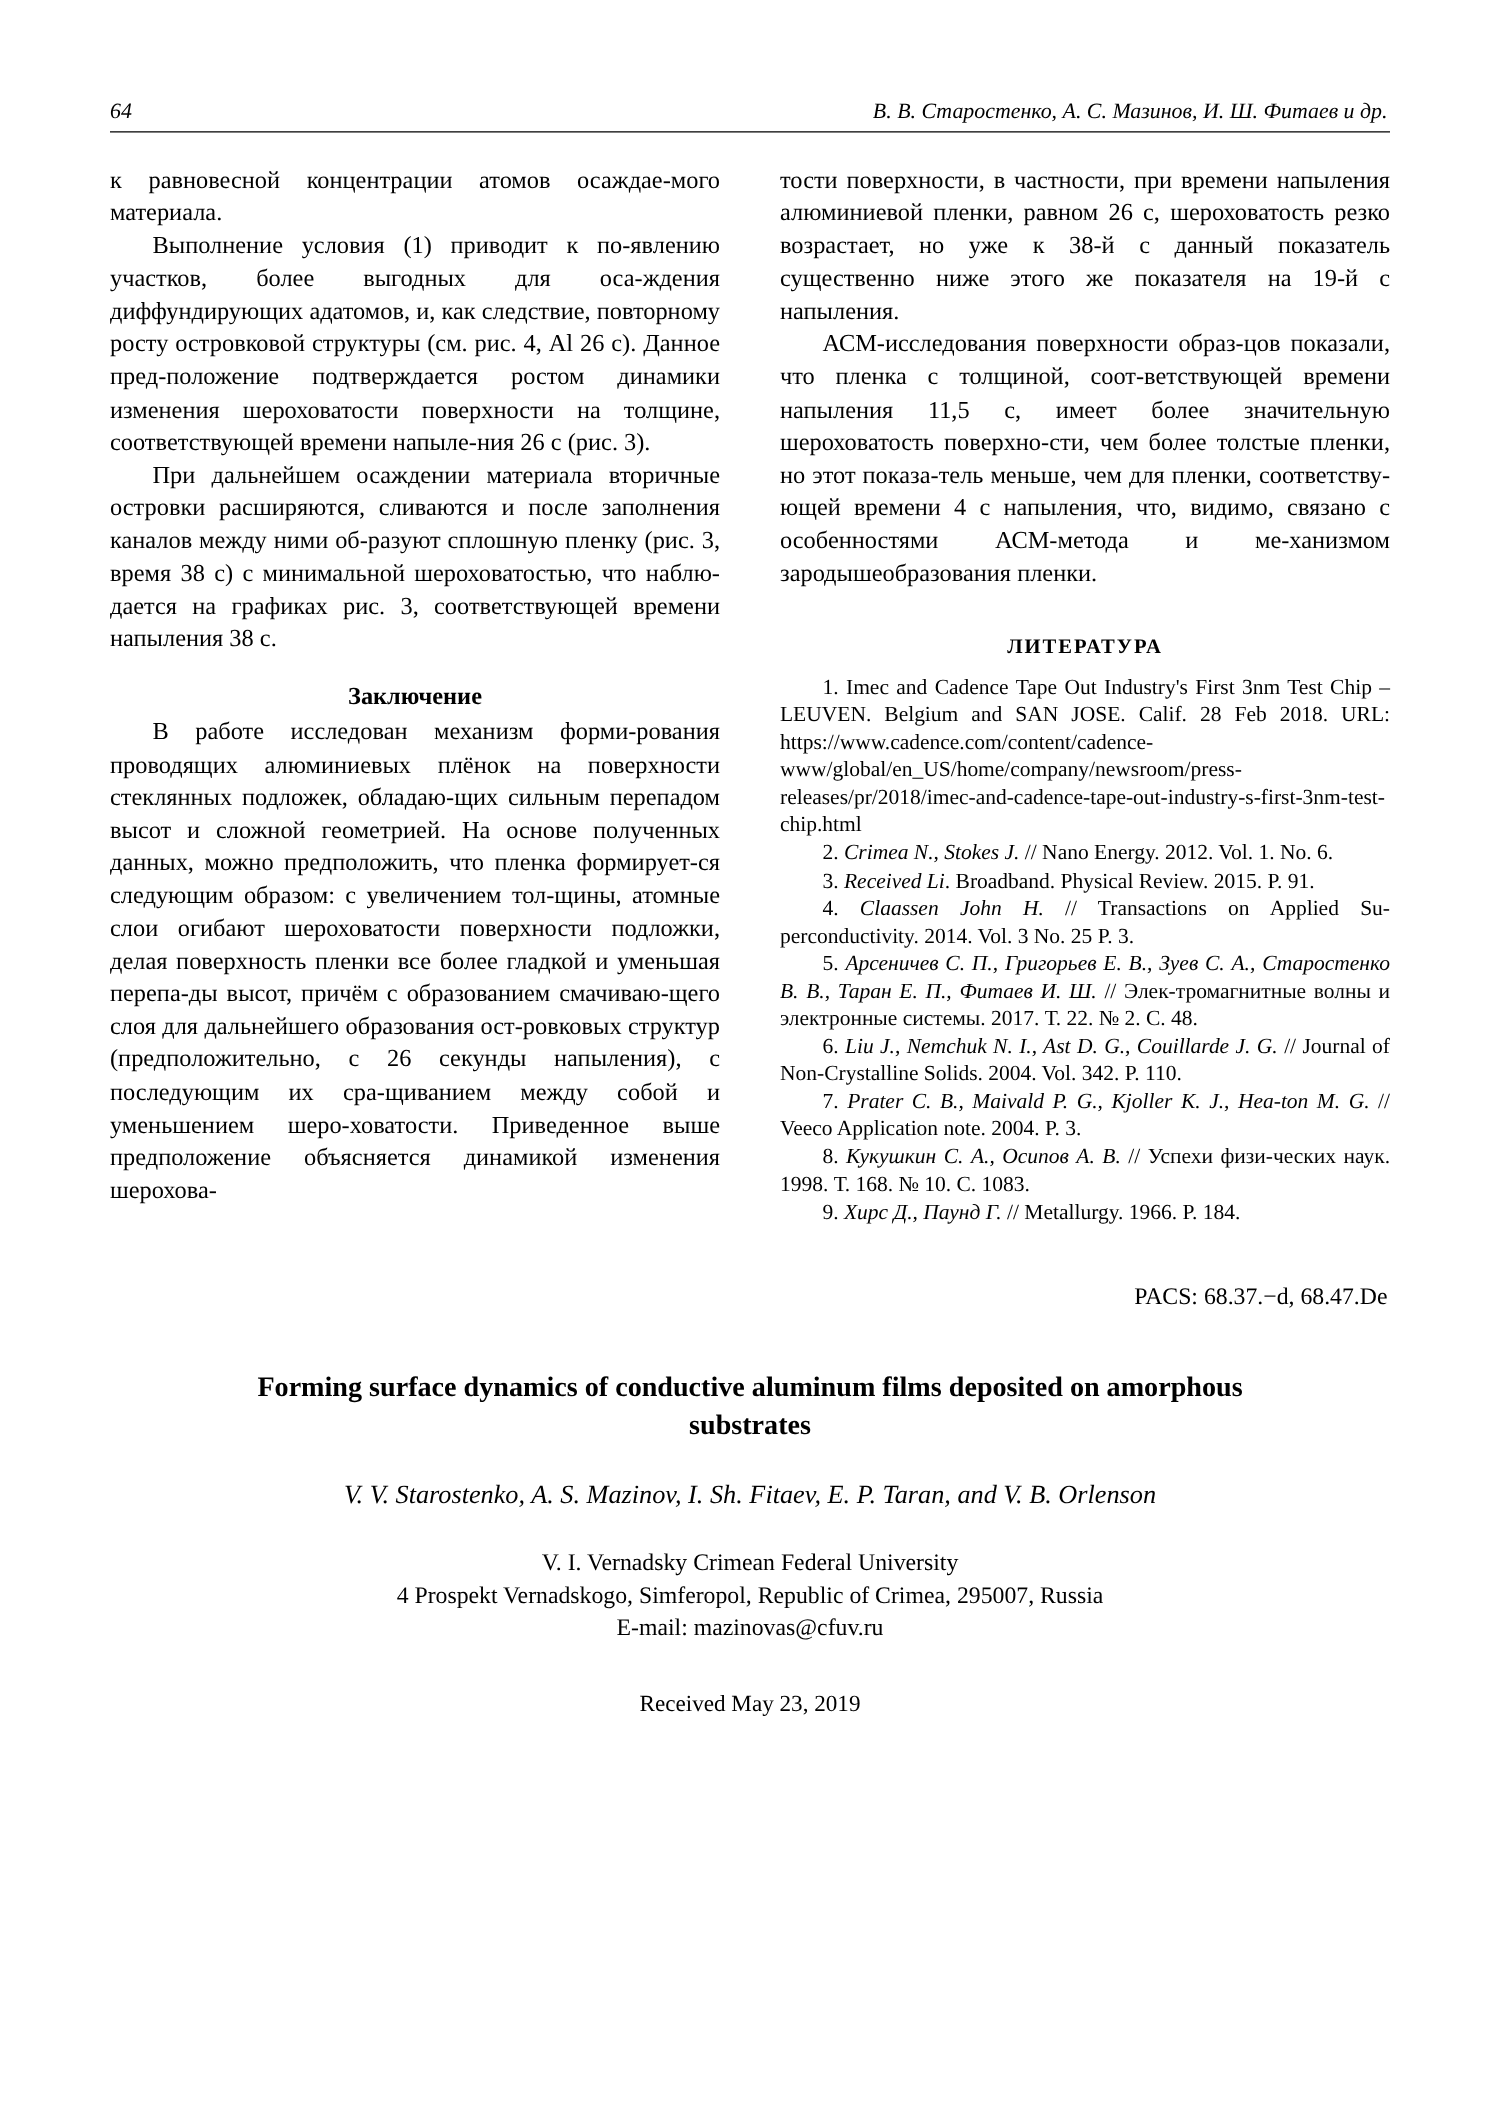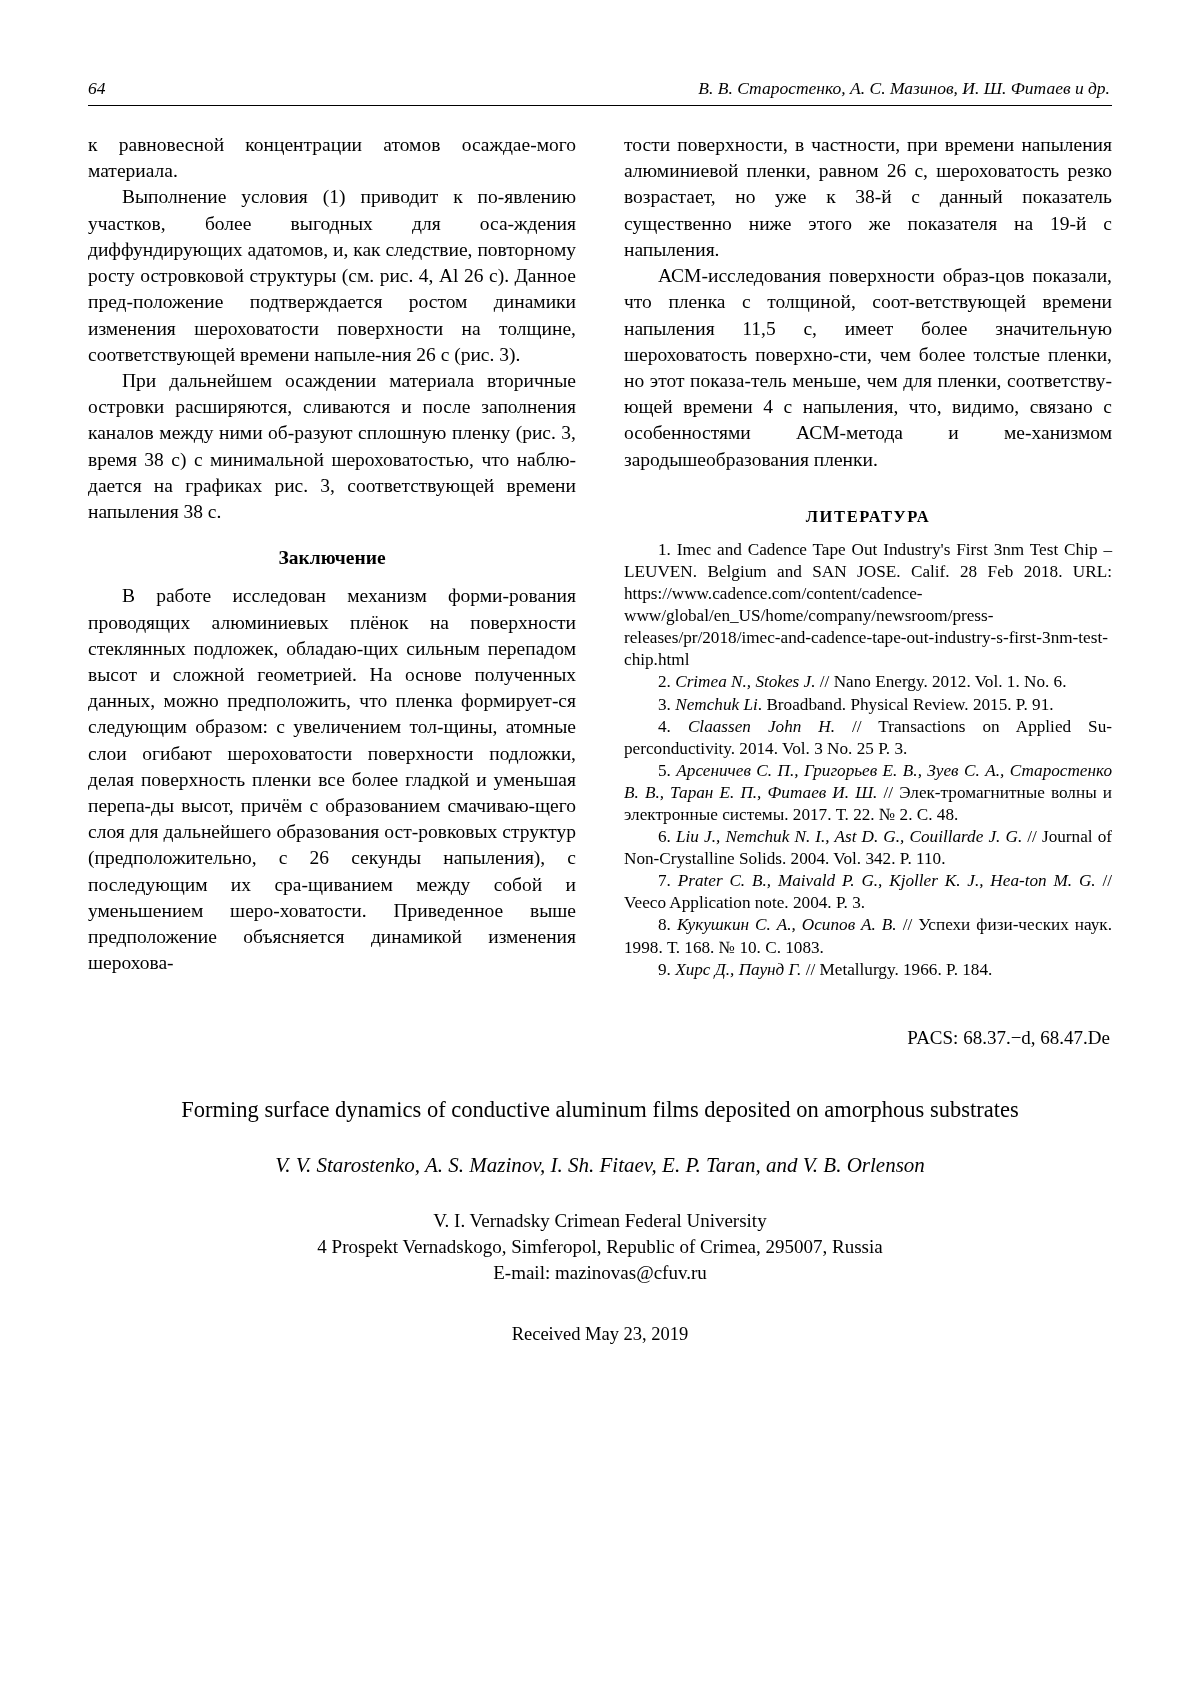--- a/index.html
+++ b/index.html
@@ -63,21 +63,21 @@
     text-justify: inter-word;
     hyphens: manual;
   }
   p.indent {
     text-indent: 34px;
   }
   h2.section {
     font-size: 19.5px;
     font-weight: bold;
     text-align: center;
-    margin: 22px 0 14px 0;
+    margin: 22px 0 4px 0;
   }
   h2.refhead {
     font-size: 16.5px;
     font-weight: bold;
     letter-spacing: 1.6px;
     margin: 34px 0 12px 0;
     text-align: center;
   }
   p.ref {
     margin: 0;
@@ -94,21 +94,21 @@
     font-size: 19px;
     padding-right: 2px;
   }
   
   .engblock {
     margin-top: 46px;
     text-align: center;
   }
   .eng-title {
     font-size: 22.5px;
-    font-weight: normal;
+    font-weight: bold;
     line-height: 1.33;
     margin: 16px auto;
     width: 880px;
   }
   .eng-authors {
     font-size: 21px;
     font-style: italic;
     margin-top: 28px;
   }
   .eng-affil {
@@ -144,21 +144,21 @@
       </div>
 
       <div class="col">
         <p class="body">тости поверхности, в частности, при времени напыления алюминиевой пленки, равном 26 с, шероховатость резко возрастает, но уже к 38-й с данный показатель существенно ниже этого же показателя на 19-й с напыления.</p>
         <p class="body indent">АСМ-исследования поверхности образ-цов показали, что пленка с толщиной, соот-ветствующей времени напыления 11,5 с, имеет более значительную шероховатость поверхно-сти, чем более толстые пленки, но этот показа-тель меньше, чем для пленки, соответству-ющей времени 4 с напыления, что, видимо, связано с особенностями АСМ-метода и ме-ханизмом зародышеобразования пленки.</p>
 
         <h2 class="refhead">ЛИТЕРАТУРА</h2>
 
         <p class="ref">1.  Imec and Cadence Tape Out Industry's First 3nm Test Chip – LEUVEN. Belgium and SAN JOSE. Calif. 28 Feb 2018. URL: https://www.cadence.com/content/cadence-www/global/en_US/home/company/newsroom/press-releases/pr/2018/imec-and-cadence-tape-out-industry-s-first-3nm-test-chip.html</p>
         <p class="ref">2.  <i>Crimea N., Stokes J.</i> // Nano Energy. 2012. Vol. 1. No. 6.</p>
-        <p class="ref">3.  <i>Nemchuk Li</i>. Broadband. Physical Review. 2015. P. 91.</p>
+        <p class="ref">3.  <i>Received Li</i>. Broadband. Physical Review. 2015. P. 91.</p>
         <p class="ref">4.  <i>Claassen John H.</i> // Transactions on Applied Su-perconductivity. 2014. Vol. 3 No. 25 P. 3.</p>
         <p class="ref">5.  <i>Арсеничев С. П., Григорьев Е. В., Зуев С. А., Старостенко В. В., Таран Е. П., Фитаев И. Ш.</i> // Элек-тромагнитные волны и электронные системы. 2017. Т. 22. № 2. С. 48.</p>
         <p class="ref">6.  <i>Liu J., Nemchuk N. I., Ast D. G., Couillarde J. G.</i> // Journal of Non-Crystalline Solids. 2004. Vol. 342. P. 110.</p>
         <p class="ref">7.  <i>Prater C. B., Maivald P. G., Kjoller K. J., Hea-ton M. G.</i> // Veeco Application note. 2004. P. 3.</p>
         <p class="ref">8.  <i>Кукушкин С. А., Осипов А. В.</i> // Успехи физи-ческих наук. 1998. Т. 168. № 10. С. 1083.</p>
         <p class="ref">9.  <i>Хирс Д., Паунд Г.</i> // Metallurgy. 1966. P. 184.</p>
       </div>
     </div>
 
     <div class="pacs">PACS: 68.37.−d, 68.47.De</div>

